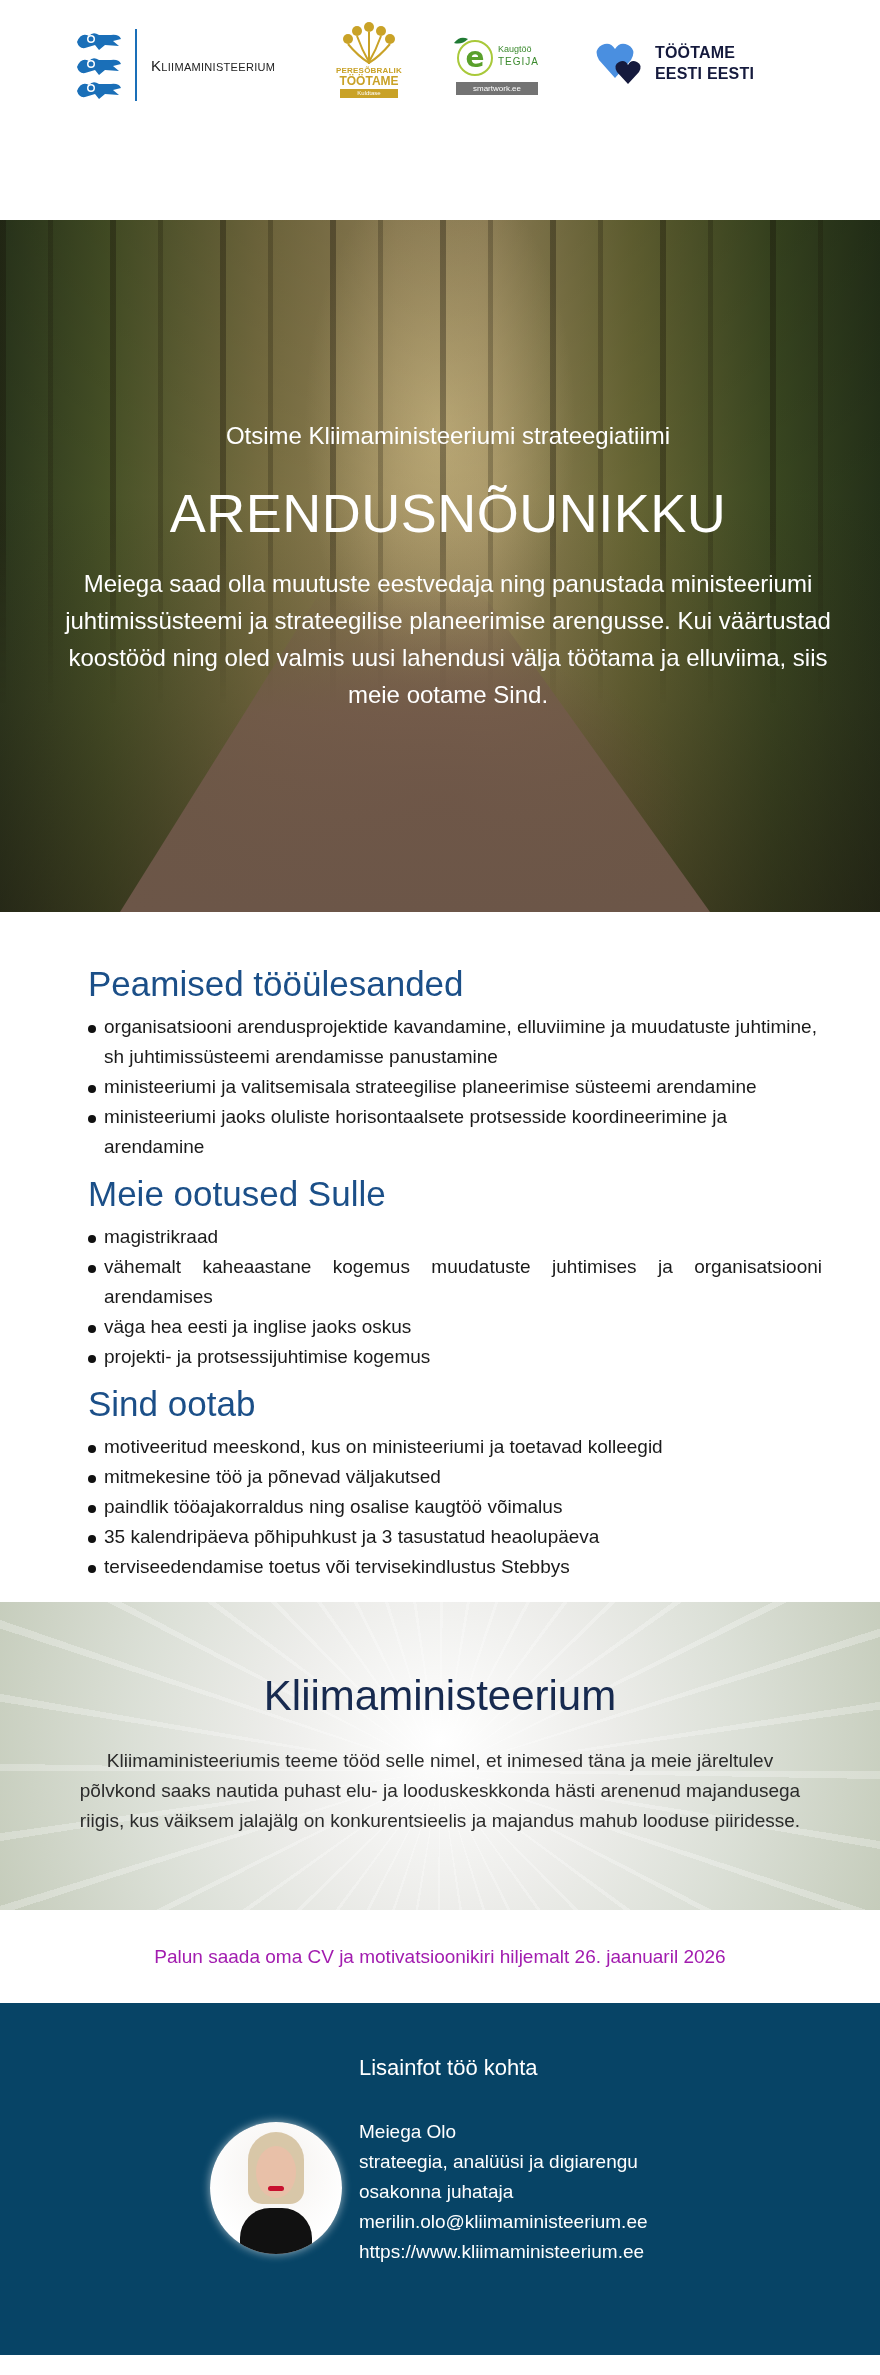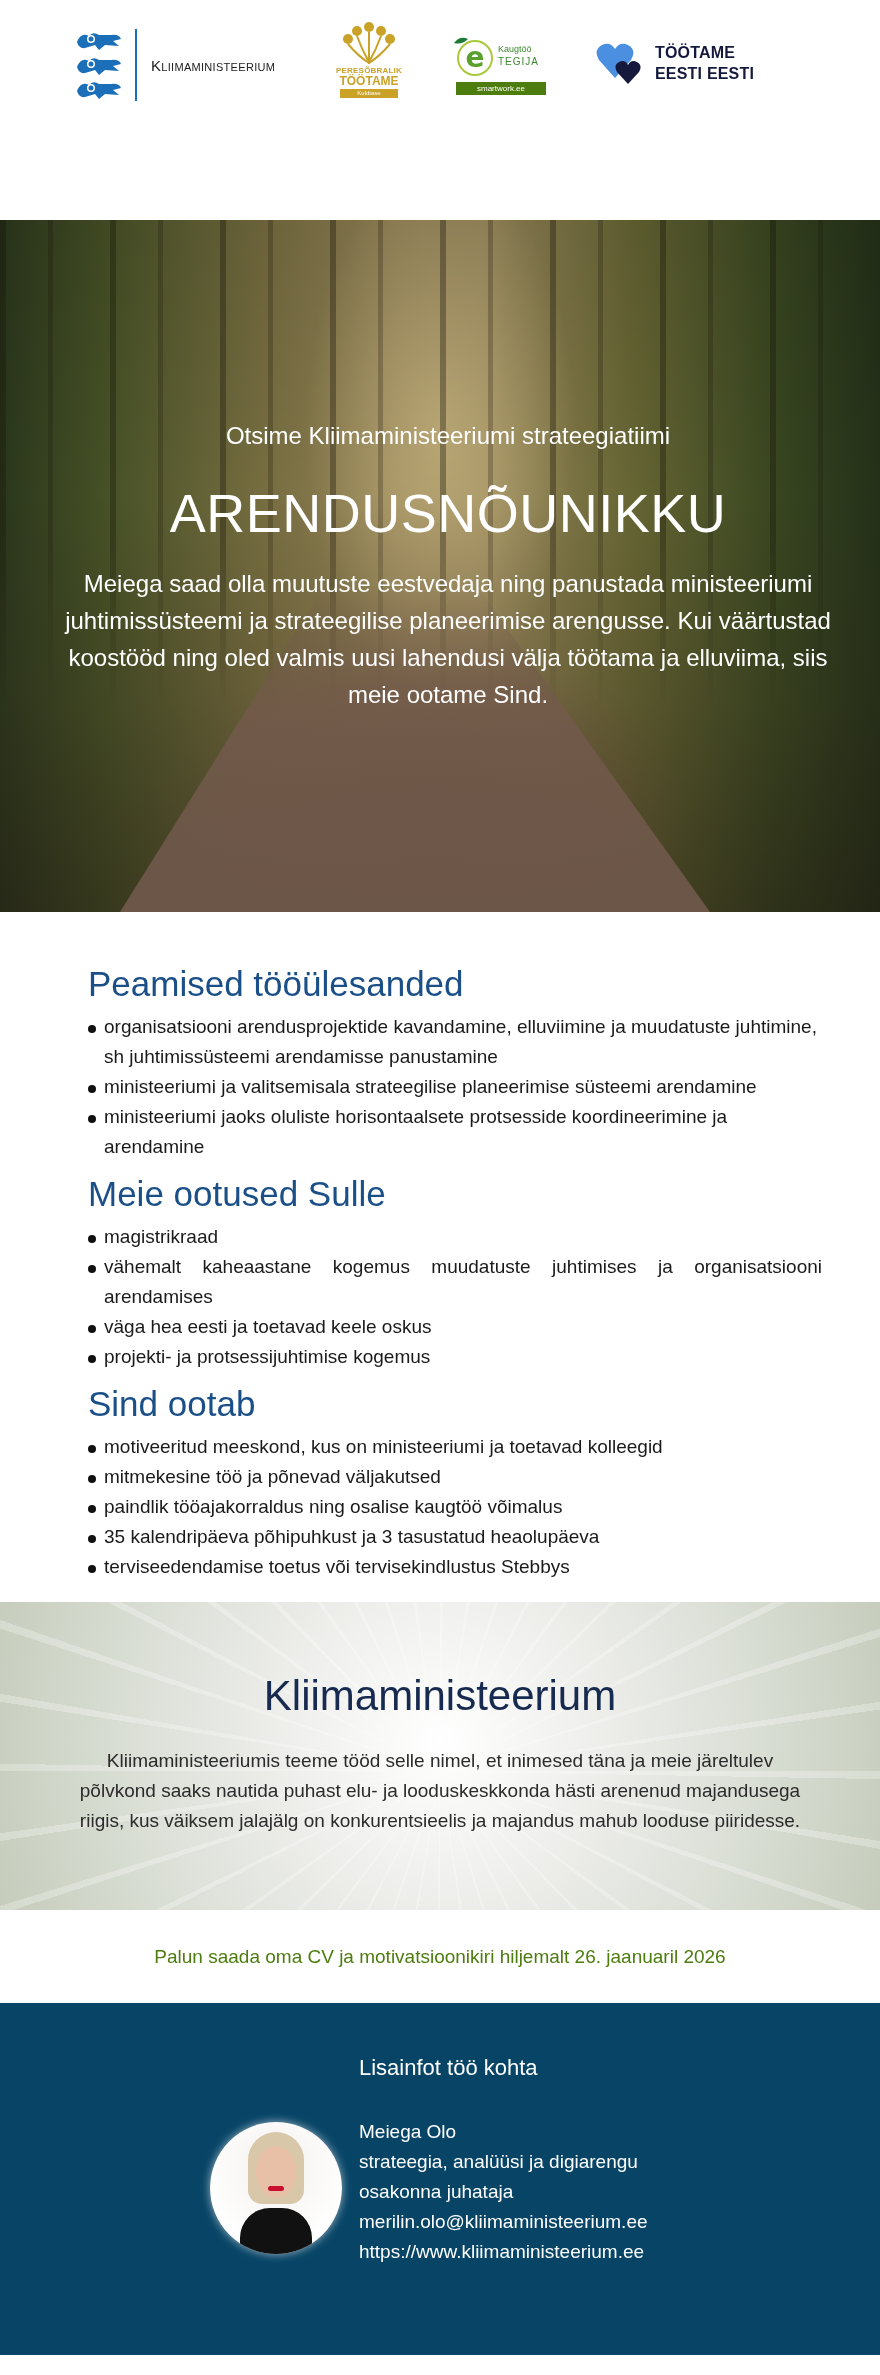--- a/index.html
+++ b/index.html
@@ -18,21 +18,21 @@
   .pere-tree { width: 58px; height: 44px; }
   .pere-l1 { font-size: 8px; font-weight: bold; color: #c9a227; line-height: 9px; letter-spacing: 0.2px; }
   .pere-l2 { font-size: 12px; font-weight: bold; color: #c9a227; line-height: 13px; }
   .pere-badge { background: #c9a227; color: #fff; font-size: 6px; width: 58px; text-align: center; line-height: 9px; margin-top: 1px; }
   .logo-kaug { left: 450px; top: 30px; width: 100px; height: 70px; }
   .kaug-top { display: flex; align-items: center; height: 50px; }
   .kaug-e { width: 44px; height: 44px; }
   .kaug-texts { margin-left: 4px; }
   .kaug-t1 { font-size: 9px; color: #3b8a2d; line-height: 12px; }
   .kaug-t2 { font-size: 10px; color: #3b8a2d; letter-spacing: 1px; line-height: 13px; }
-  .kaug-bar { background: #4d7c0f; color: #fff; font-size: 8px; text-align: center; width: 90px; margin-left: 6px; line-height: 13px; margin-top: 2px; }
+  .kaug-bar { background: #737373; color: #fff; font-size: 8px; text-align: center; width: 82px; margin-left: 6px; line-height: 13px; margin-top: 2px; }
   .logo-tootame { left: 595px; top: 38px; width: 200px; height: 50px; display: flex; align-items: center; }
   .hearts { width: 48px; height: 46px; position: relative; }
   .tootame-text { font-size: 16px; font-weight: bold; color: #151a3d; line-height: 21px; margin-left: 12px; letter-spacing: 0.2px; }
 
   
   .hero { position: relative; height: 692px; overflow: hidden;
     background:
       radial-gradient(ellipse 22% 55% at 50% 30%, rgba(230,210,150,0.55), rgba(0,0,0,0) 70%),
       radial-gradient(ellipse 35% 30% at 50% 85%, rgba(120,90,70,0.9), rgba(0,0,0,0) 80%),
       linear-gradient(90deg, #2d3a1e 0%, #4a5528 12%, #7d7344 30%, #9c8a5c 45%, #a08e60 55%, #6b6a36 72%, #3c4a22 88%, #26331a 100%);
@@ -61,21 +61,21 @@
 
   
   .about { position: relative; height: 308px; margin-top: 8px; text-align: center;
     background:
       radial-gradient(circle at 50% 45%, rgba(255,255,255,0.95) 0%, rgba(235,235,232,0.9) 35%, rgba(215,220,210,0.9) 65%, #c5ccbb 100%); overflow: hidden; }
   .about::before { content: ""; position: absolute; inset: 0;
     background: repeating-conic-gradient(from 0deg at 50% 55%, rgba(255,255,255,0.45) 0deg 1deg, rgba(0,0,0,0) 1deg 9deg); opacity: 0.6; }
   .about-title { position: relative; padding-top: 70px; font-size: 42px; color: #172a4f; font-weight: normal; }
   .about-text { position: relative; margin: 26px auto 0; width: 740px; font-size: 19px; line-height: 30px; color: #2b2b2b; }
 
-  .deadline { height: 93px; display: flex; align-items: center; justify-content: center; font-size: 19px; color: #4d7c0f; }
+  .deadline { height: 93px; display: flex; align-items: center; justify-content: center; font-size: 19px; color: #a21caf; }
 
   
   .contact { background: #074466; height: 352px; position: relative; color: #ffffff; }
   .contact-title { position: absolute; left: 359px; top: 52px; font-size: 22px; }
   .avatar { position: absolute; left: 210px; top: 119px; width: 132px; height: 132px; border-radius: 50%;
     background: radial-gradient(circle at 50% 35%, #f4f1ee 0%, #ffffff 70%); box-shadow: 0 0 10px rgba(255,255,255,0.6); overflow: hidden; }
   .avatar-hair { position: absolute; left: 38px; top: 10px; width: 56px; height: 72px; border-radius: 28px 28px 14px 14px; background: #d8c7a8; }
   .avatar-face { position: absolute; left: 46px; top: 24px; width: 40px; height: 52px; border-radius: 50%; background: #e8c0a8; }
   .avatar-lips { position: absolute; left: 58px; top: 64px; width: 16px; height: 5px; border-radius: 3px; background: #c8102e; }
   .avatar-body { position: absolute; left: 30px; top: 86px; width: 72px; height: 60px; border-radius: 30px 30px 0 0; background: #111; }
@@ -175,21 +175,21 @@
       <li> ministeeriumi ja valitsemisala strateegilise planeerimise süsteemi arendamine</li>
       <li>ministeeriumi jaoks oluliste horisontaalsete protsesside koordineerimine ja arendamine</li>
     </ul>
   </section>
 
   <section class="section">
     <h2 class="section-title">Meie ootused Sulle</h2>
     <ul class="list">
       <li>magistrikraad</li>
       <li class="justify">vähemalt kaheaastane kogemus muudatuste juhtimises ja organisatsiooni arendamises</li>
-      <li>väga hea eesti ja toetavad keele oskus</li>
+      <li>väga hea eesti ja inglise jaoks oskus</li>
       <li>projekti- ja protsessijuhtimise kogemus</li>
     </ul>
   </section>
 
   <section class="section">
     <h2 class="section-title">Sind ootab</h2>
     <ul class="list">
       <li>motiveeritud meeskond, kus on ministeeriumi ja toetavad kolleegid</li>
       <li>mitmekesine töö ja põnevad väljakutsed</li>
       <li>paindlik tööajakorraldus ning osalise kaugtöö võimalus</li>

